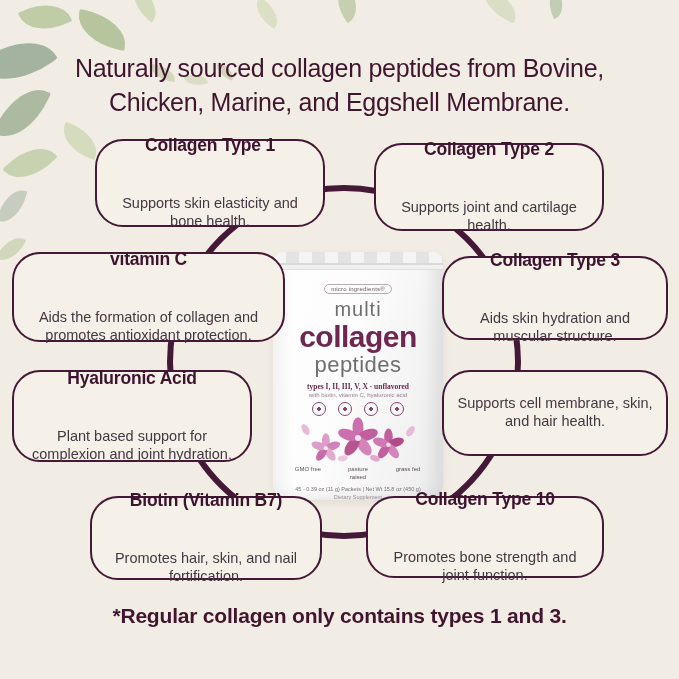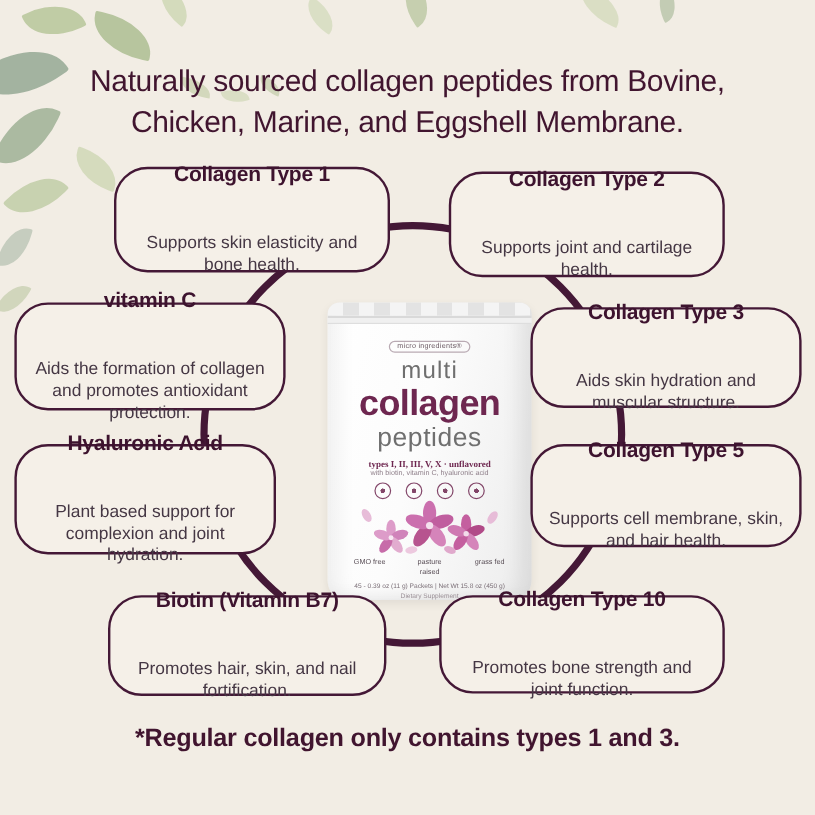--- a/index.html
+++ b/index.html
@@ -43,23 +43,23 @@
   .callout{
     position:absolute;z-index:3;box-sizing:border-box;
     background:#f5f0e8;border:2.5px solid #441836;border-radius:28px;
     display:flex;flex-direction:column;justify-content:center;align-items:center;
     text-align:center;padding:6px 12px;gap:36px;
   }
   .callout .ttl{color:#3d132e;font-weight:bold;font-size:17.5px;margin-bottom:3px;letter-spacing:-.2px;}
   .callout .bdy{color:#453744;font-size:14.5px;line-height:1.22;}
   .box-type1{left:95px;top:139px;width:230px;height:88px}
   .box-type2{left:374px;top:143px;width:230px;height:88px}
-  .box-vitc{left:12px;top:252px;width:226px;height:90px}
+  .box-vitc{left:12px;top:252px;width:273px;height:90px}
   .box-type3{left:442px;top:256px;width:226px;height:84px}
-  .box-ha{left:12px;top:370px;width:218px;height:92px}
+  .box-ha{left:12px;top:370px;width:240px;height:92px}
   .box-type5{left:442px;top:370px;width:226px;height:86px}
   .box-biotin{left:90px;top:496px;width:232px;height:84px}
   .box-type10{left:366px;top:496px;width:238px;height:82px}
   
   .pouch{
     position:absolute;left:257px;top:252px;width:170px;height:248px;z-index:2;
     background:linear-gradient(105deg,#ffffff 0%,#fcfcfc 45%,#ececec 100%);
     border-radius:10px 10px 16px 16px;
     box-shadow:inset -10px 0 16px rgba(0,0,0,.08),inset 10px 0 14px rgba(0,0,0,.05),0 3px 8px rgba(0,0,0,.07);
     display:flex;flex-direction:column;align-items:center;margin-left:16px;
@@ -133,21 +133,20 @@
   </div>
   <div class="callout box-type3">
     <div class="ttl">Collagen Type 3</div>
     <div class="bdy">Aids skin hydration and muscular structure.</div>
   </div>
   <div class="callout box-ha">
     <div class="ttl">Hyaluronic Acid</div>
     <div class="bdy">Plant based support for complexion and joint hydration.</div>
   </div>
   <div class="callout box-type5">
-    <div class="ttl">Collagen Type 5</div>
     <div class="bdy">Supports cell membrane, skin, and hair health.</div>
   </div>
   <div class="callout box-biotin">
     <div class="ttl">Biotin (Vitamin B7)</div>
     <div class="bdy">Promotes hair, skin, and nail fortification.</div>
   </div>
   <div class="callout box-type10">
     <div class="ttl">Collagen Type 10</div>
     <div class="bdy">Promotes bone strength and joint function.</div>
   </div>

